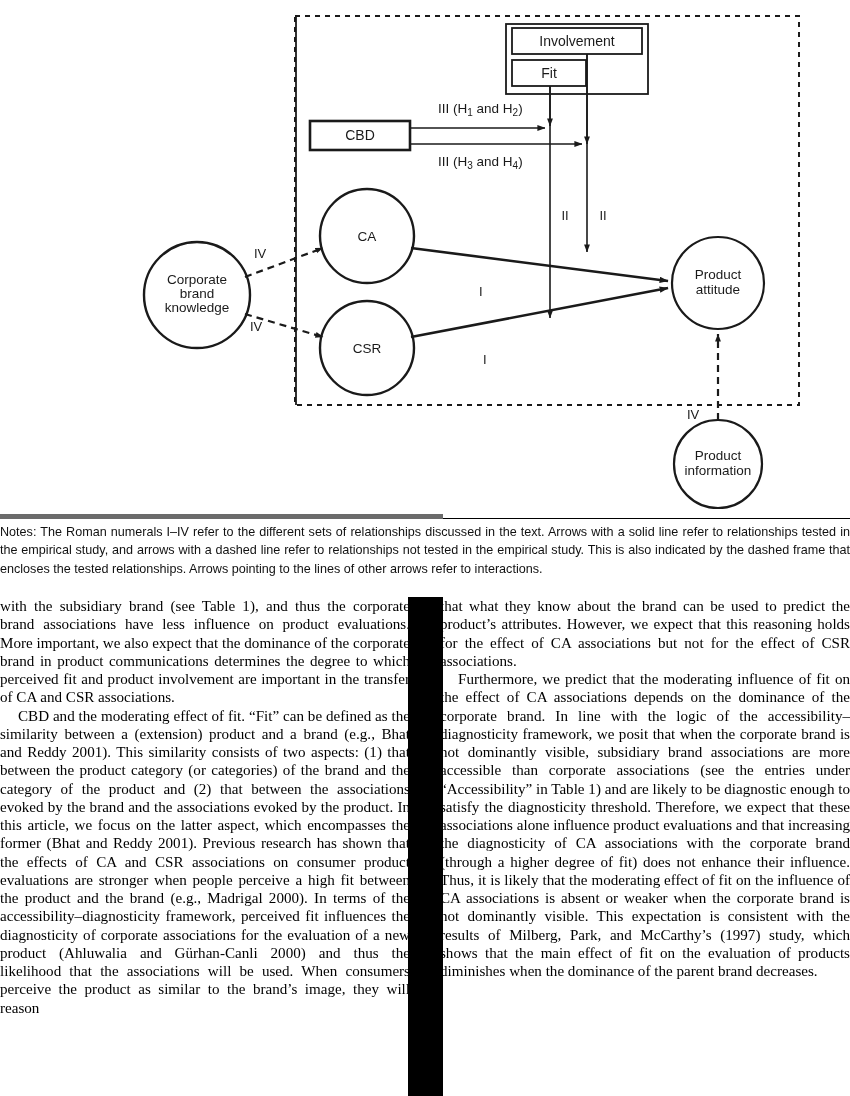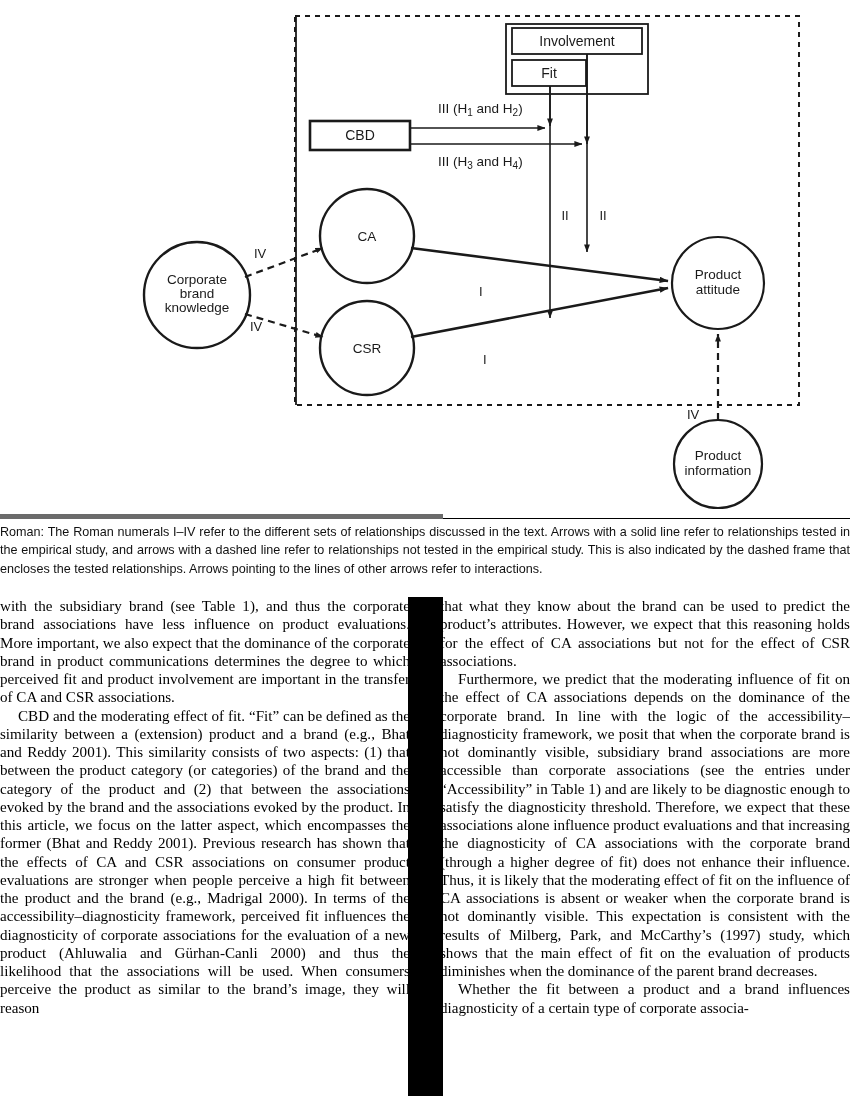--- a/index.html
+++ b/index.html
@@ -239,32 +239,31 @@
     </g>
     <text class="roman-label" x="645" y="419">IV</text>
   </svg>
 
   <div class="artifact" id="artifact-figure"></div>
 </div>
 
 <div id="notes-area">
   <div id="notes-rule"></div>
   <div class="notes-text">
-    <span class="lead">Roman:</span>
+    <span class="lead">Notes:</span>
     <span>The Roman numerals I–IV refer to the different sets of relationships discussed in the text. Arrows with a solid line refer to relationships tested in the empirical study, and arrows with a dashed line refer to relationships not tested in the empirical study. This is also indicated by the dashed frame that encloses the tested relationships. Arrows pointing to the lines of other arrows refer to interactions.</span>
   </div>
   <div class="artifact" id="artifact-notes"></div>
 </div>
 
 <div id="body-columns">
   <div class="col">
     <p class="runon">with the subsidiary brand (see Table 1), and thus the corporate brand associations have less influence on product evaluations. More important, we also expect that the dominance of the corporate brand in product communications determines the degree to which perceived fit and product involvement are important in the transfer of CA and CSR associations.</p>
     <p class="indent"><span class="ital">CBD and the moderating effect of fit.</span><span> “Fit” can be defined as the similarity between a (extension) product and a brand (e.g., Bhat and Reddy 2001). This similarity consists of two aspects: (1) that between the product category (or categories) of the brand and the category of the product and (2) that between the associations evoked by the brand and the associations evoked by the product. In this article, we focus on the latter aspect, which encompasses the former (Bhat and Reddy 2001). Previous research has shown that the effects of CA and CSR associations on consumer product evaluations are stronger when people perceive a high fit between the product and the brand (e.g., Madrigal 2000). In terms of the accessibility–diagnosticity framework, perceived fit influences the diagnosticity of corporate associations for the evaluation of a new product (Ahluwalia and Gürhan-Canli 2000) and thus the likelihood that the associations will be used. When consumers perceive the product as similar to the brand’s image, they will reason</span></p>
   </div>
   <div class="col">
     <p class="runon">that what they know about the brand can be used to predict the product’s attributes. However, we expect that this reasoning holds for the effect of CA associations but not for the effect of CSR associations.</p>
     <p class="indent">Furthermore, we predict that the moderating influence of fit on the effect of CA associations depends on the dominance of the corporate brand. In line with the logic of the accessibility–diagnosticity framework, we posit that when the corporate brand is not dominantly visible, subsidiary brand associations are more accessible than corporate associations (see the entries under “Accessibility” in Table 1) and are likely to be diagnostic enough to satisfy the diagnosticity threshold. Therefore, we expect that these associations alone influence product evaluations and that increasing the diagnosticity of CA associations with the corporate brand (through a higher degree of fit) does not enhance their influence. Thus, it is likely that the moderating effect of fit on the influence of CA associations is absent or weaker when the corporate brand is not dominantly visible. This expectation is consistent with the results of Milberg, Park, and McCarthy’s (1997) study, which shows that the main effect of fit on the evaluation of products diminishes when the dominance of the parent brand decreases.</p>
-    <p class="indent">Whether the fit between a product and a brand influences diagnosticity of a certain type of corporate associa-</p>
   </div>
 </div>
 
 <div class="artifact" id="artifact-gutter"></div>
 <div class="artifact" id="artifact-grayband"></div>
 
 </body></html>

